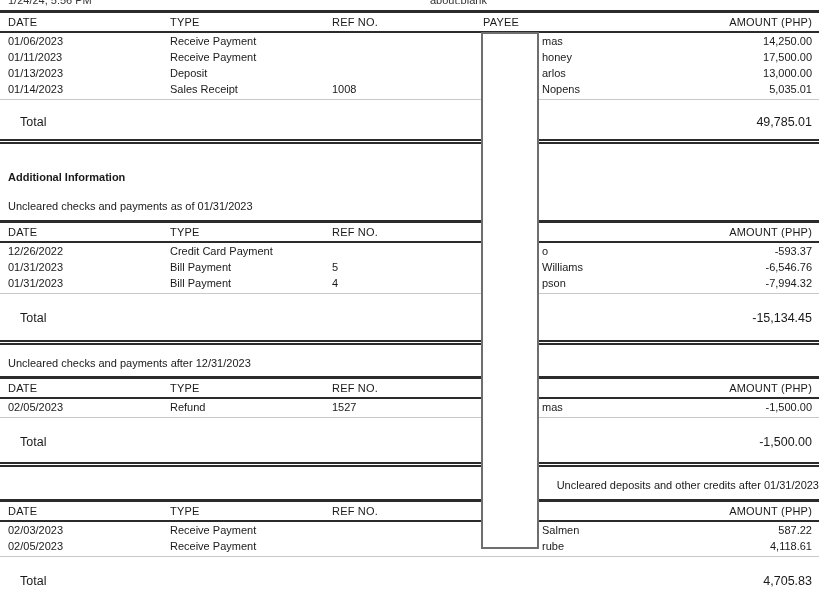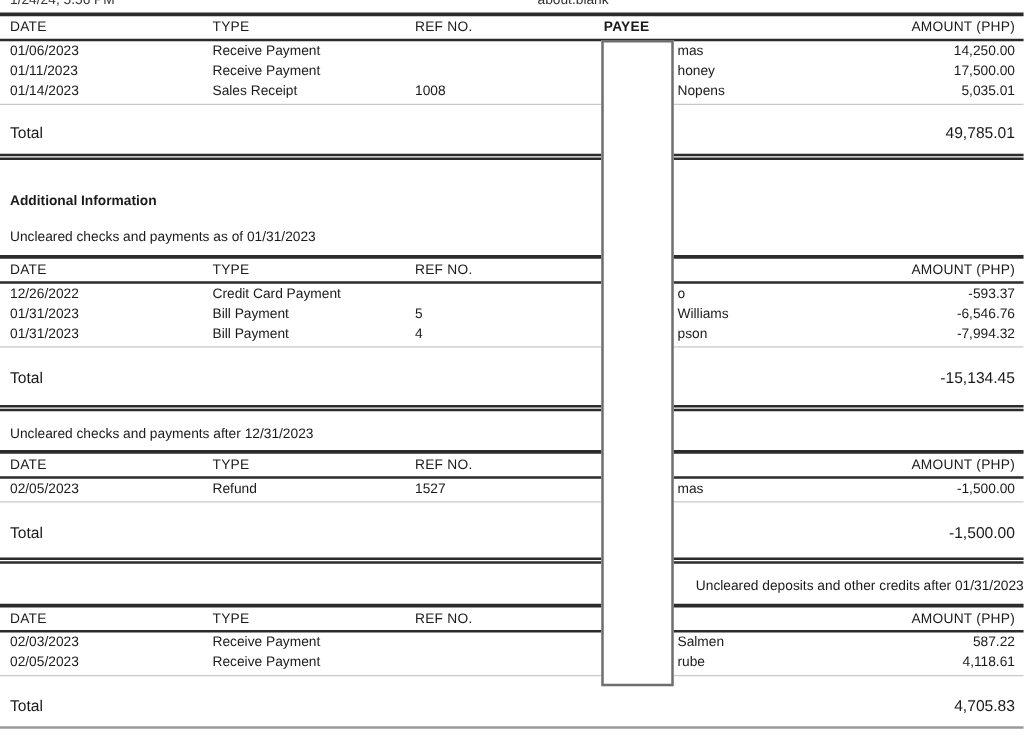--- a/index.html
+++ b/index.html
@@ -29,33 +29,33 @@
   }
   .header-row {
     height: 23px;
     border-top: 3px solid #2b2b2b;
     border-bottom: 2px solid #2b2b2b;
     letter-spacing: 0.2px;
   }
   .c { white-space: nowrap; overflow: visible; }
   .c.amount { text-align: right; }
   .c.payee  { padding-left: 92px; }
-  .header-row .payee { padding-left: 33px; font-weight: bold; }
+  .header-row .payee { padding-left: 33px; }
 
   .thin-rule { border-top: 1px solid #c9c9c9; margin-top: 2px; width: 819px; }
   .double-rule {
     height: 5px; width: 819px;
     border-top: 2px solid #2b2b2b;
     border-bottom: 2px solid #2b2b2b;
   }
   .bottom-rule { border-top: 2px solid #9a9a9a; width: 819px; }
 
   .total-row {
     display: grid; grid-template-columns: 1fr auto;
-    padding: 0 7px 0 8px;
+    padding: 0 7px 0 20px;
     font-size: 12.5px; height: 16px; align-items: center;
   }
 
   .section-title { font-size: 11px; padding-left: 8px; white-space: nowrap; }
   .bold { font-weight: bold; }
 
   
   .mt4  { margin-top: 4px; }  .mt7  { margin-top: 7px; }
   .mt8  { margin-top: 8px; }  .mt9  { margin-top: 9px; }
   .mt11 { margin-top: 12px; text-align: right; } .mt12 { margin-top: 12px; }
@@ -96,20 +96,27 @@
     <span class="c amount">14,250.00</span>
   </div>
   <div class="row">
     <span class="c">01/11/2023</span>
     <span class="c">Receive Payment</span>
     <span class="c"></span>
     <span class="c payee">honey</span>
     <span class="c amount">17,500.00</span>
   </div>
   <div class="row">
+    <span class="c">01/13/2023</span>
+    <span class="c">Deposit</span>
+    <span class="c"></span>
+    <span class="c payee">arlos</span>
+    <span class="c amount">13,000.00</span>
+  </div>
+  <div class="row">
     <span class="c">01/14/2023</span>
     <span class="c">Sales Receipt</span>
     <span class="c">1008</span>
     <span class="c payee">Nopens</span>
     <span class="c amount">5,035.01</span>
   </div>
   <div class="thin-rule"></div>
   <div class="total-row mt14">
     <span>Total</span>
     <span>49,785.01</span>

